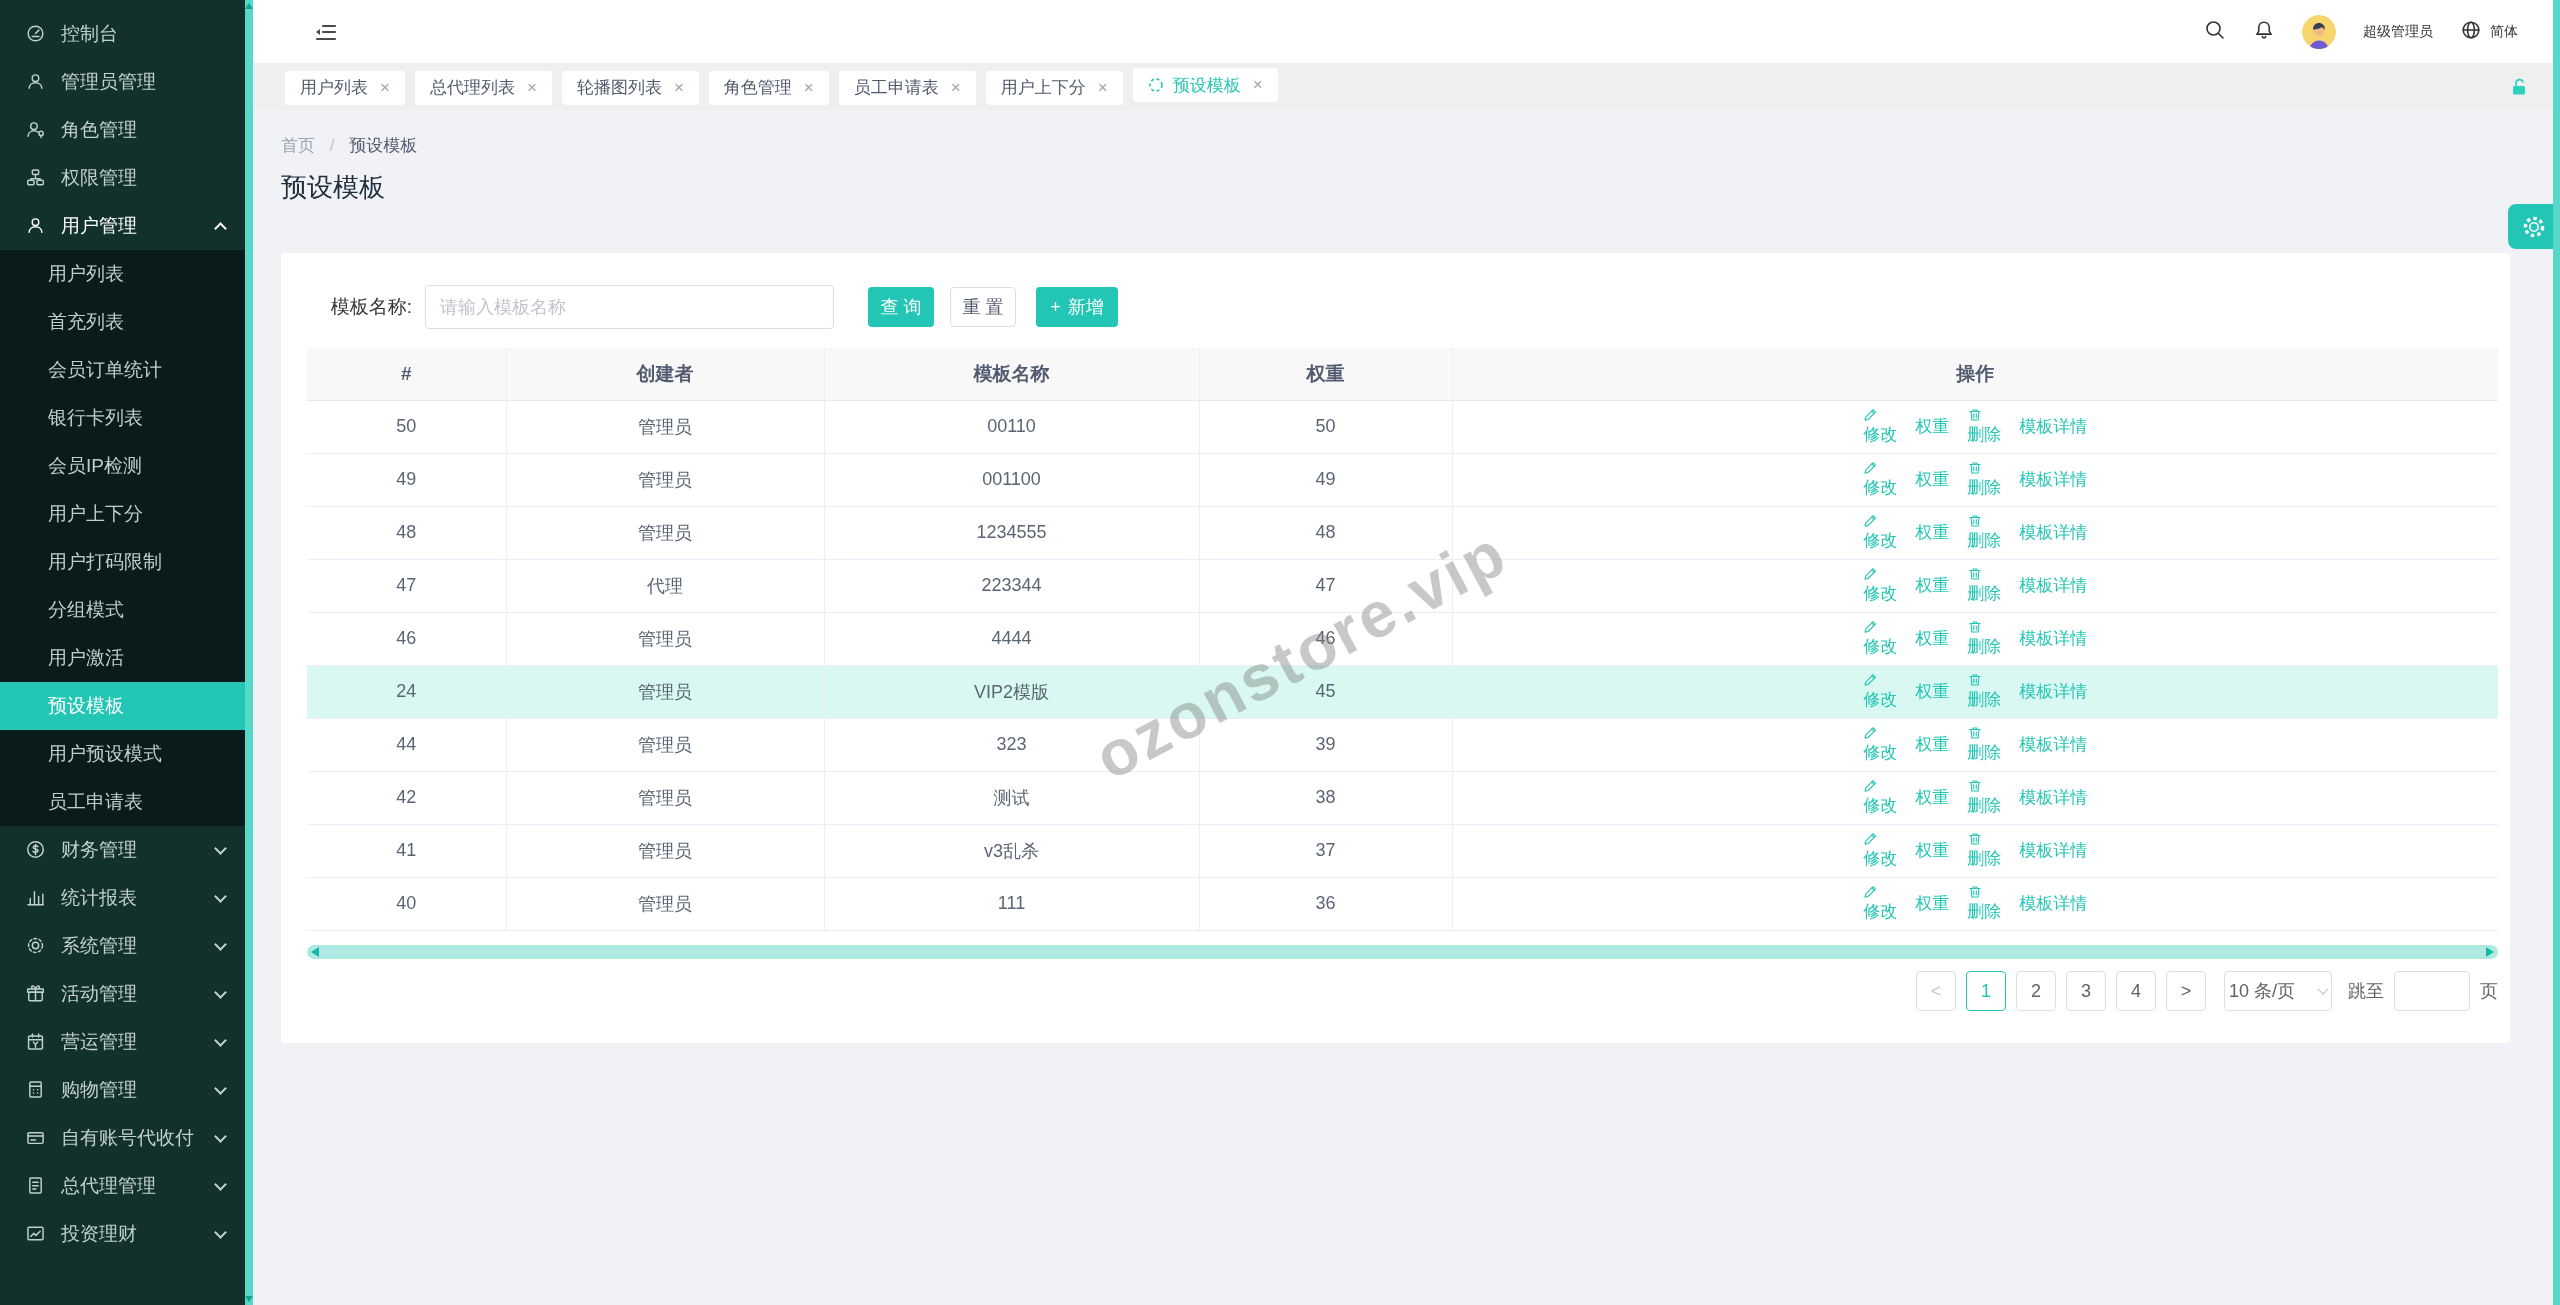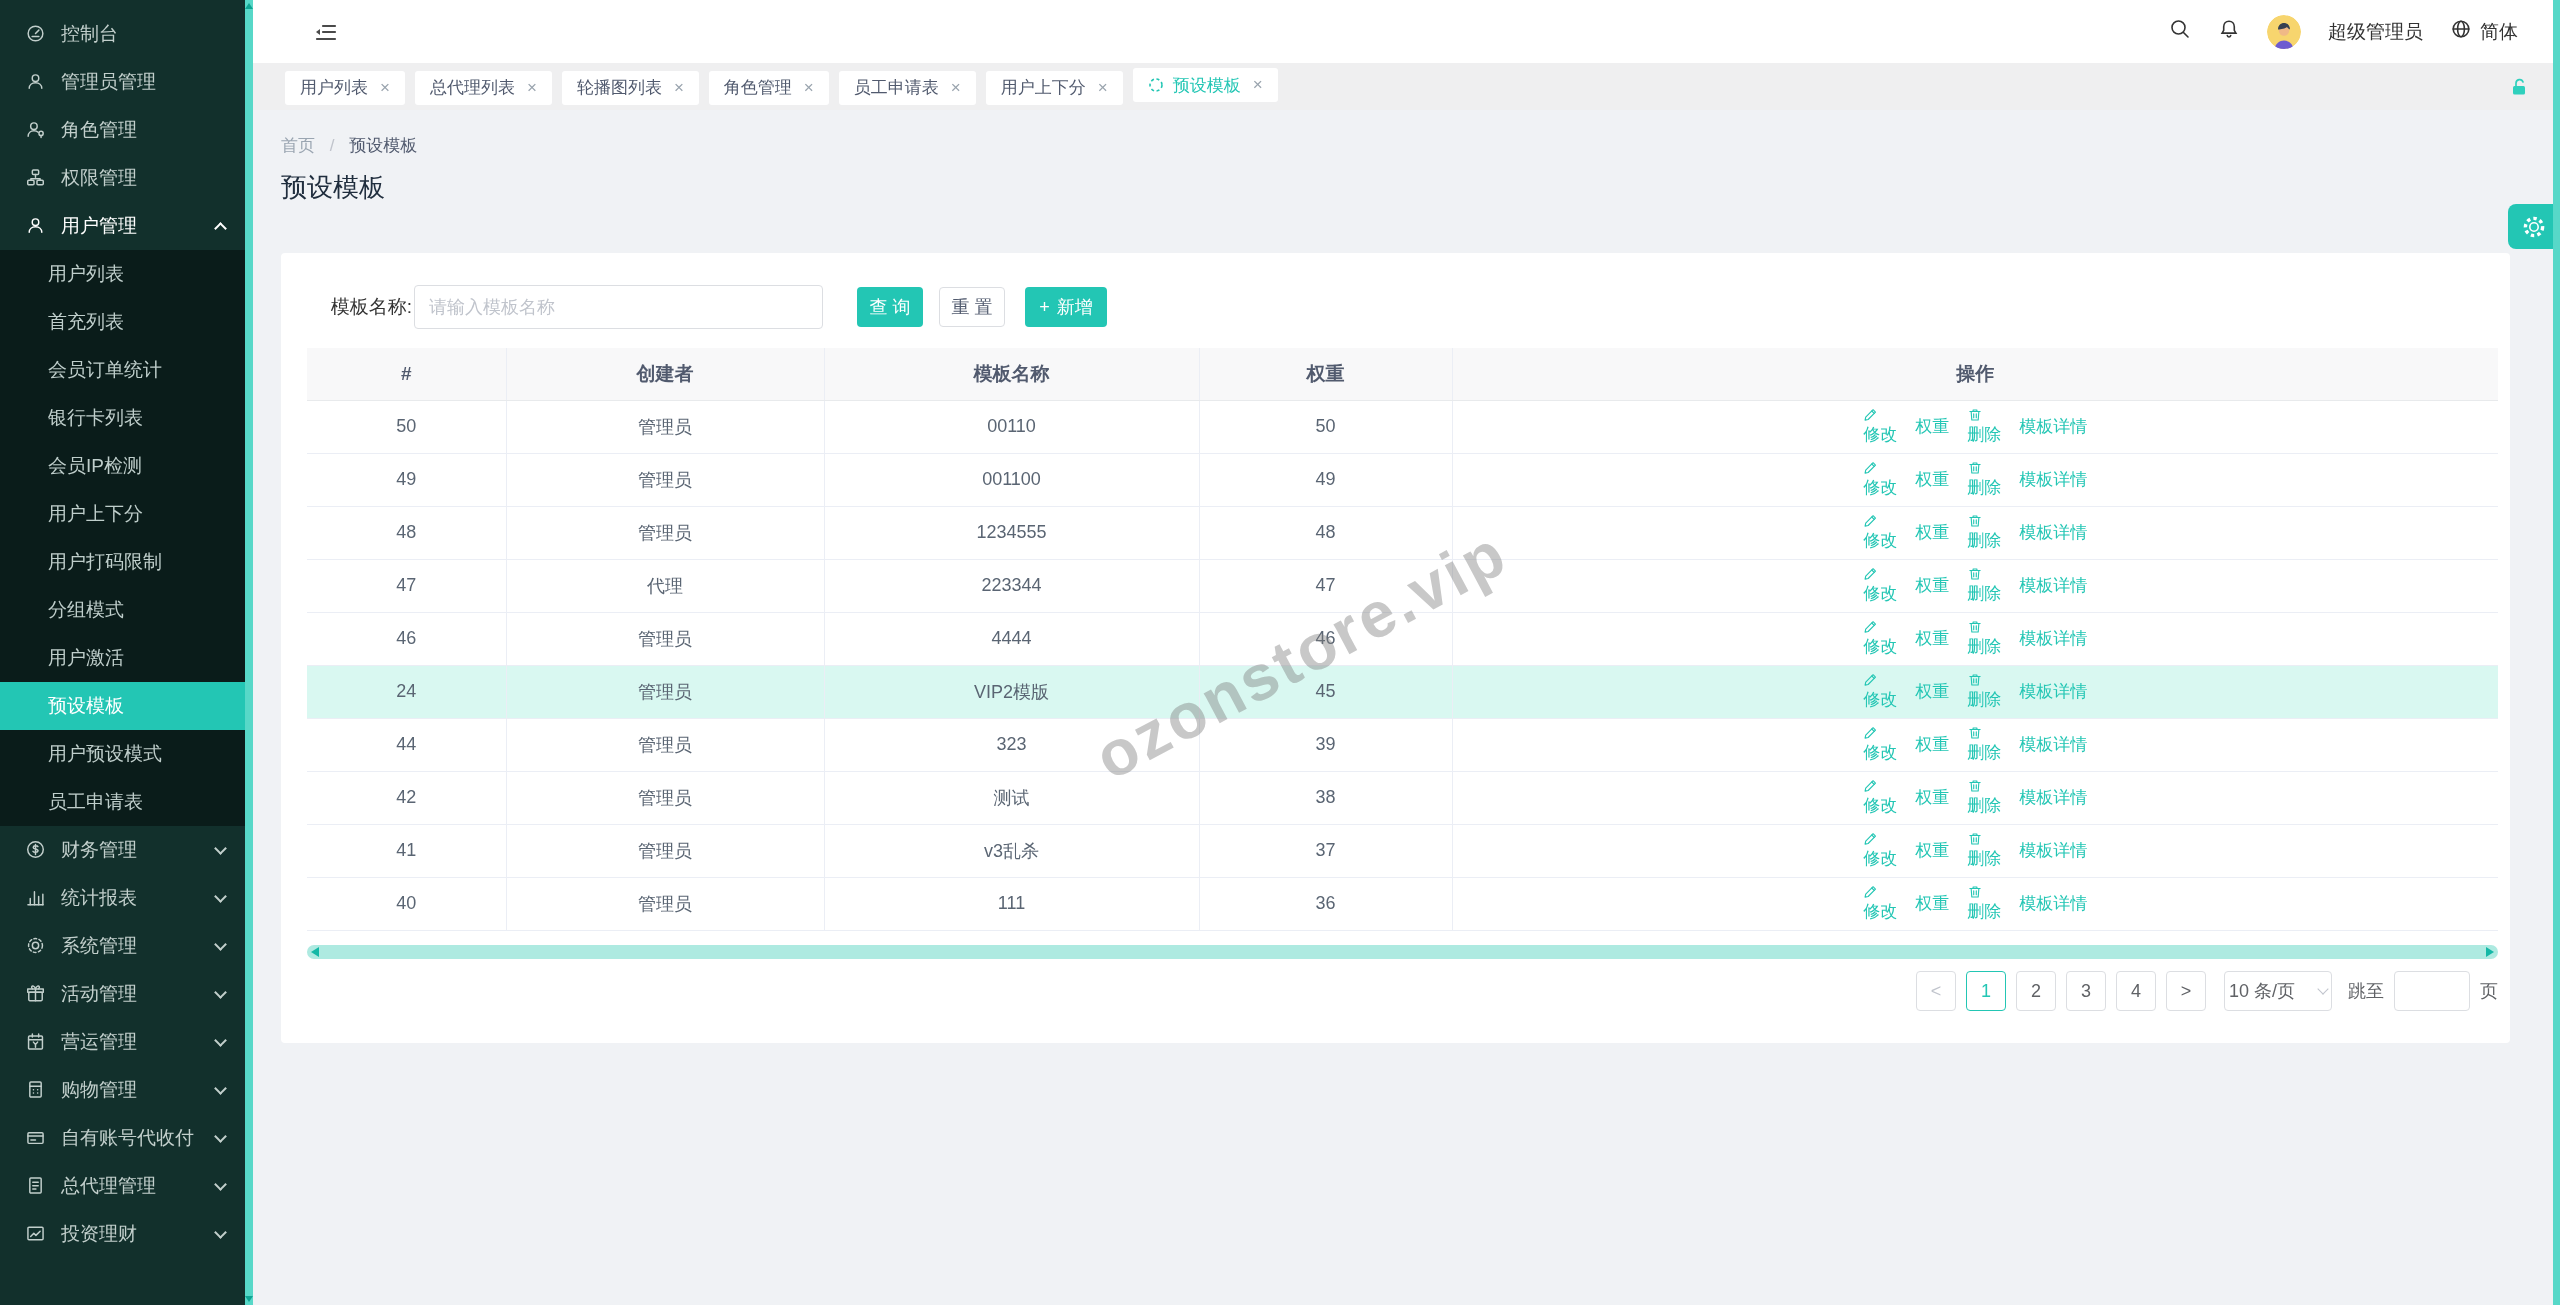--- a/index.html
+++ b/index.html
@@ -23,21 +23,21 @@
   .submenu-item.active{ background:var(--accent); color:#fff; }
   .side-scroll{ position:absolute; left:245px; top:0; width:8px; height:1305px; background:#57d8c8; z-index:6; }
   .side-scroll .tri{ position:absolute; left:0; width:0; height:0; border-left:4px solid transparent; border-right:4px solid transparent; }
   .side-scroll .tri.t{ top:3px; border-bottom:6px solid #0fa593; }
   .side-scroll .tri.b{ bottom:3px; border-top:6px solid #0fa593; }
 
   
   .main{ position:absolute; left:253px; top:0; right:0; height:1305px; }
   .topbar{ height:63px; background:#fff; display:flex; align-items:center; position:relative; }
   .collapse-btn{ margin-left:60px; cursor:pointer; display:inline-flex; }
-  .topbar-right{ margin-left:auto; margin-right:42px; display:flex; align-items:center; gap:27px; font-size:19px; color:#333; }
+  .topbar-right{ margin-left:auto; margin-right:42px; display:flex; align-items:center; gap:27px; font-size:14px; color:#333; }
   .tb-icon svg{ width:22px; height:22px; stroke:#333; fill:none; stroke-width:1.6; stroke-linecap:round; }
   .avatar{ width:34px; height:34px; border-radius:50%; overflow:hidden; display:inline-flex; }
   .lang{ display:flex; align-items:center; gap:8px; }
 
   .tabbar{ height:47px; background:#efeff0; display:flex; align-items:center; padding-left:32px; position:relative; }
   .tab{ height:34px; background:#fff; border-radius:3px; display:inline-flex; align-items:center; padding:0 15px; margin-right:10px; font-size:17px; color:#515a6e; cursor:pointer; }
   .tab .close{ margin-left:12px; color:#9aa4ae; font-size:17px; }
   .tab.active{ color:var(--accent); }
   .tab .spinner{ margin-right:9px; display:inline-flex; }
   .lock-btn{ position:absolute; right:30px; display:inline-flex; cursor:pointer; }
@@ -45,21 +45,21 @@
   .content{ position:relative; height:1195px; }
   .breadcrumb{ position:absolute; left:28px; top:24px; font-size:17px; color:#9aa5b1; }
   .breadcrumb .sep{ margin:0 10px; color:#c0c4cc; }
   .breadcrumb .cur{ color:#515a6e; }
   .page-title{ position:absolute; left:28px; top:60px; font-size:26px; font-weight:500; color:#202e3e; }
 
   .card{ position:absolute; left:28px; top:143px; width:2229px; height:790px; background:#fff; border-radius:4px; }
 
   .filter-row{ position:absolute; top:32px; left:0; right:0; height:44px; display:flex; align-items:center; }
   .filter-label{ width:131px; text-align:right; font-size:19px; color:#333; }
-  .filter-input{ margin-left:2px; width:409px; height:44px; border:1px solid #dcdee2; border-radius:4px; padding:13px 14px; font-size:18px; color:#333; outline:none; font-family:inherit; }
+  .filter-input{ margin-left:13px; width:409px; height:44px; border:1px solid #dcdee2; border-radius:4px; padding:13px 14px; font-size:18px; color:#333; outline:none; font-family:inherit; }
   .filter-input::placeholder{ color:#c0c4cc; }
   .btn{ height:40px; border-radius:4px; font-size:18px; cursor:pointer; font-family:inherit; display:inline-flex; align-items:center; justify-content:center; }
   .btn-primary{ background:var(--accent); color:#fff; border:none; }
   .btn-plain{ background:#fff; color:#515a6e; border:1px solid #dcdee2; }
   .btn-search{ width:66px; margin-left:34px; }
   .btn-reset{ width:66px; margin-left:16px; }
   .btn-add{ width:82px; margin-left:20px; gap:7px; }
 
   .table-wrap{ position:absolute; top:95px; left:26px; right:12px; }
   table{ width:100%; border-collapse:collapse; table-layout:fixed; }

